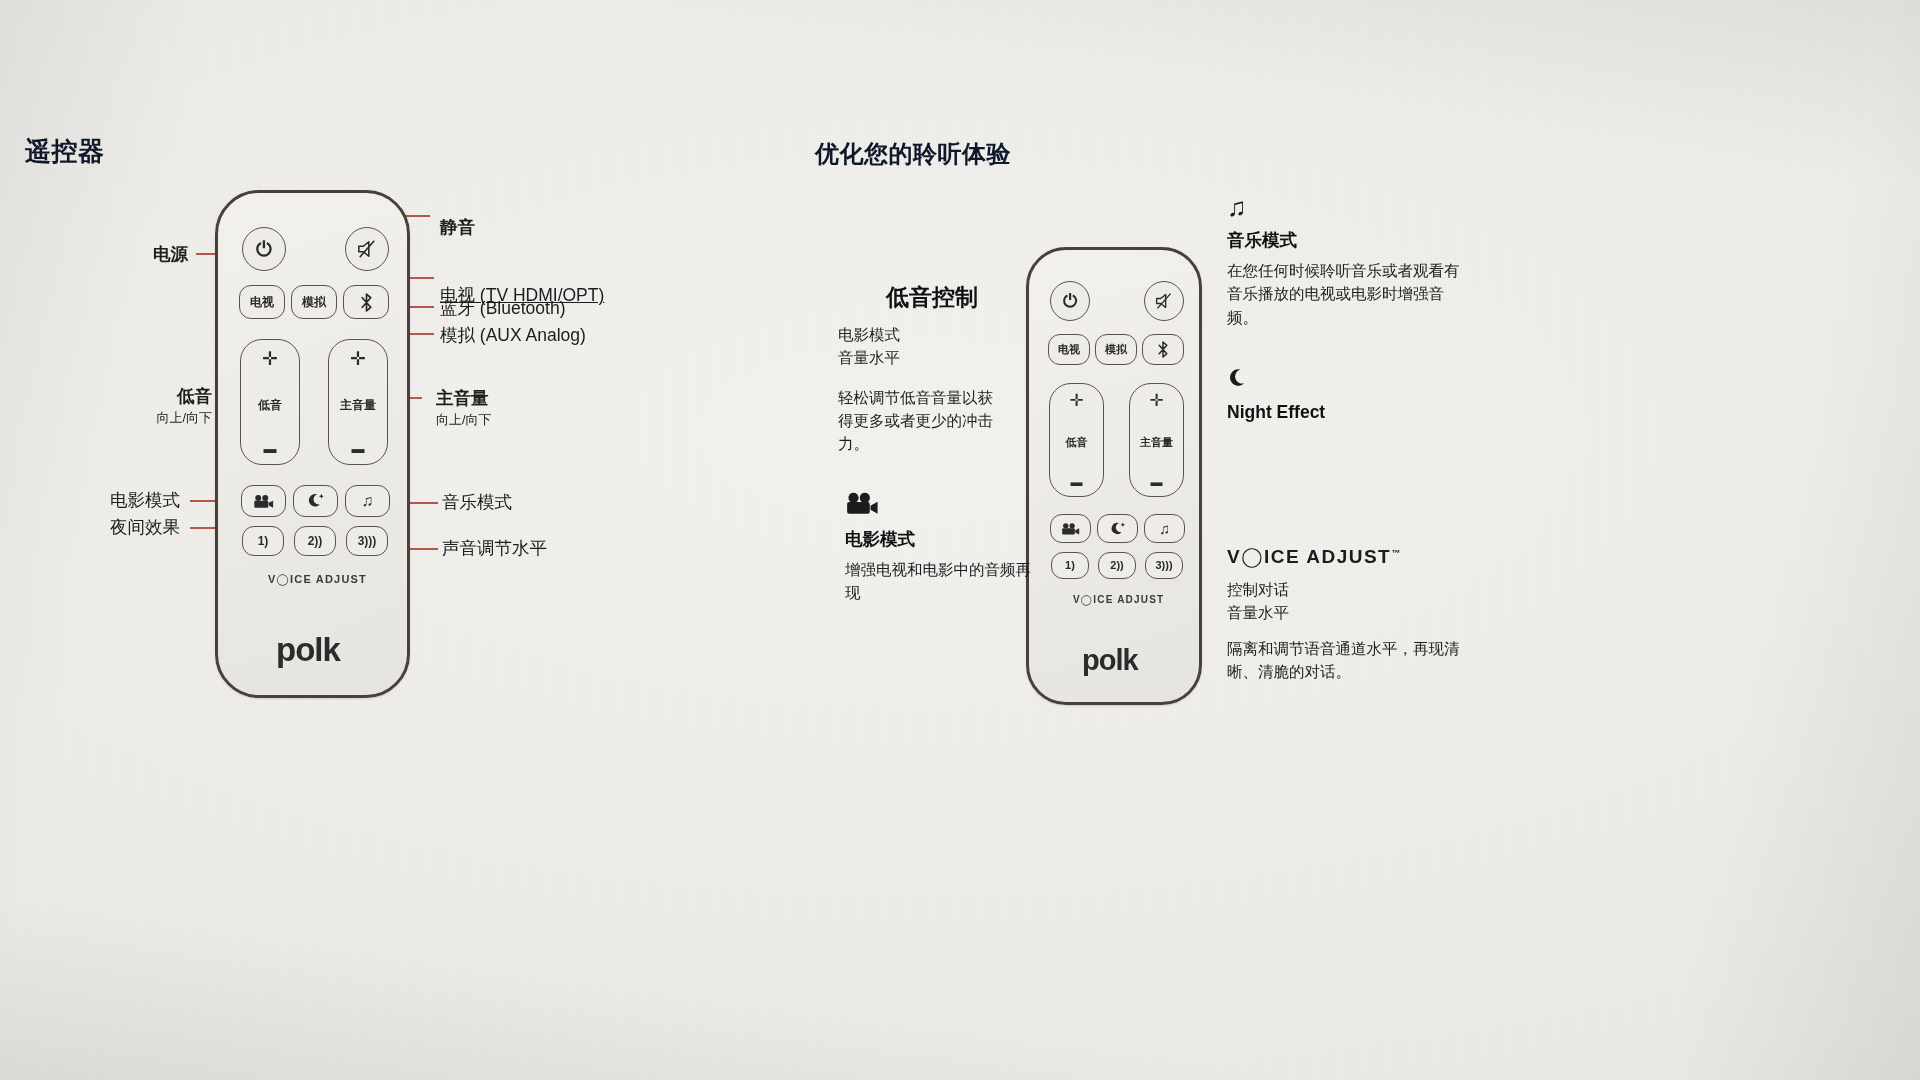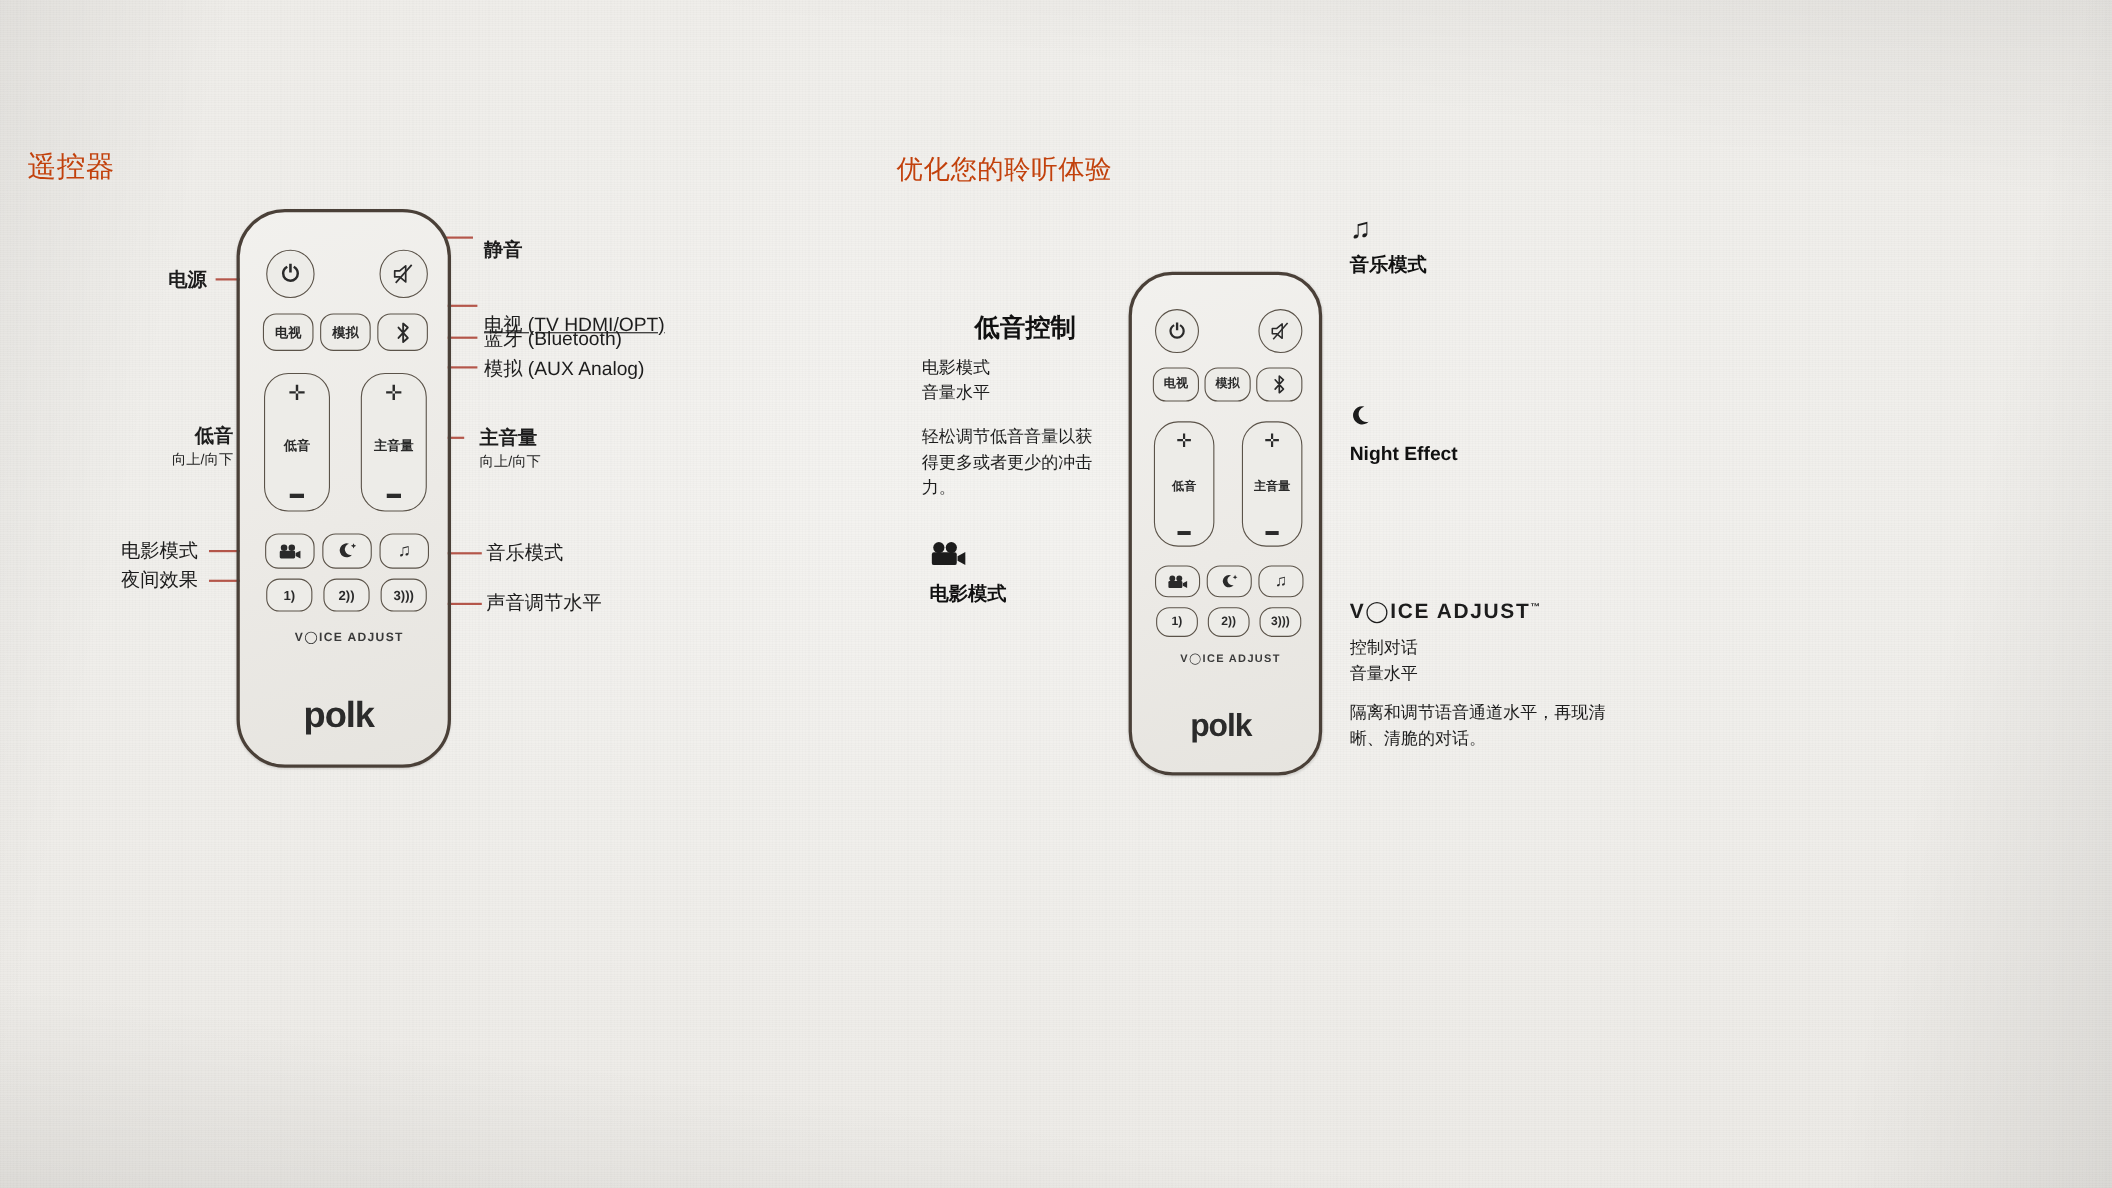--- a/index.html
+++ b/index.html
@@ -27,22 +27,22 @@
   #paper::after{
     content:""; position:absolute; inset:0;
     background:
       linear-gradient(102deg, rgba(0,0,0,0.05) 0%, rgba(0,0,0,0) 10%, rgba(0,0,0,0) 88%, rgba(0,0,0,0.07) 100%),
       linear-gradient(8deg, rgba(0,0,0,0.06) 0%, rgba(0,0,0,0) 14%, rgba(0,0,0,0) 86%, rgba(0,0,0,0.05) 100%);
   }
   .layer { position:absolute; inset:0; }
 
   .red-title {
     position:absolute;
-    color:#c2410c;
-    font-weight:400;
+    color:#0f172a;
+    font-weight:700;
     letter-spacing:.5px;
   }
   #title-left { left:25px; top:134px; font-size:26px; }
   #title-right { left:815px; top:138px; font-size:24px; }
 
   
   .remote {
     position:absolute;
     border:3px solid #4a4038;
     border-radius:44px;
@@ -336,30 +336,32 @@
   <div class="feature" style="left:845px; top:492px; width:200px;">
     <div class="ico">
       <svg width="34" height="23" viewBox="0 0 24 16">
         <circle cx="6" cy="4" r="3.6" fill="#1c1c1c"></circle>
         <circle cx="14" cy="4" r="3.6" fill="#1c1c1c"></circle>
         <rect x="1.5" y="7" width="16" height="8.2" rx="1.4" fill="#1c1c1c"></rect>
         <polygon points="18,9.5 23,6.8 23,15.2 18,12.5" fill="#1c1c1c"></polygon>
       </svg>
     </div>
     <h3>电影模式</h3>
+    <p>增强电视和电影中的音频再现</p>
   </div>
 
   <style>
     .bass-block { left:838px !important; top:282px !important; width:160px !important; }
     .bass-block h2 { font-size:23px; }
   </style>
 
   <div class="feature" style="left:1227px; top:194px; width:240px;">
     <div class="ico">♫</div>
     <h3>音乐模式</h3>
+    <p>在您任何时候聆听音乐或者观看有音乐播放的电视或电影时增强音频。</p>
   </div>
 
   <div class="feature" style="left:1227px; top:367px; width:240px;">
     <div class="ico">
       <svg width="23" height="23" viewBox="0 0 20 20">
         <path d="M15 14.2A7.2 7.2 0 1 1 11.6 2.2 A5.8 5.8 0 0 0 15 14.2Z" fill="#1c1c1c"></path>
       </svg>
     </div>
     <h3>Night Effect</h3>
   </div>

